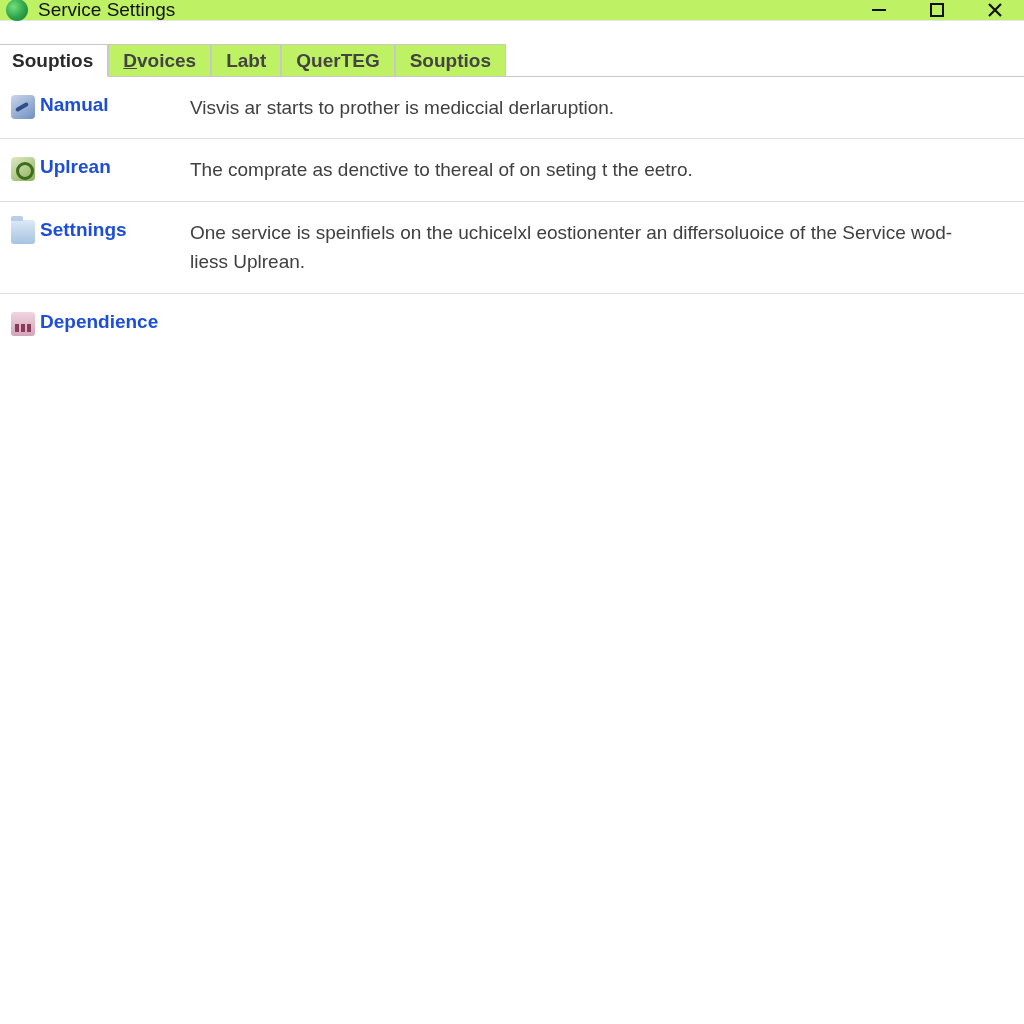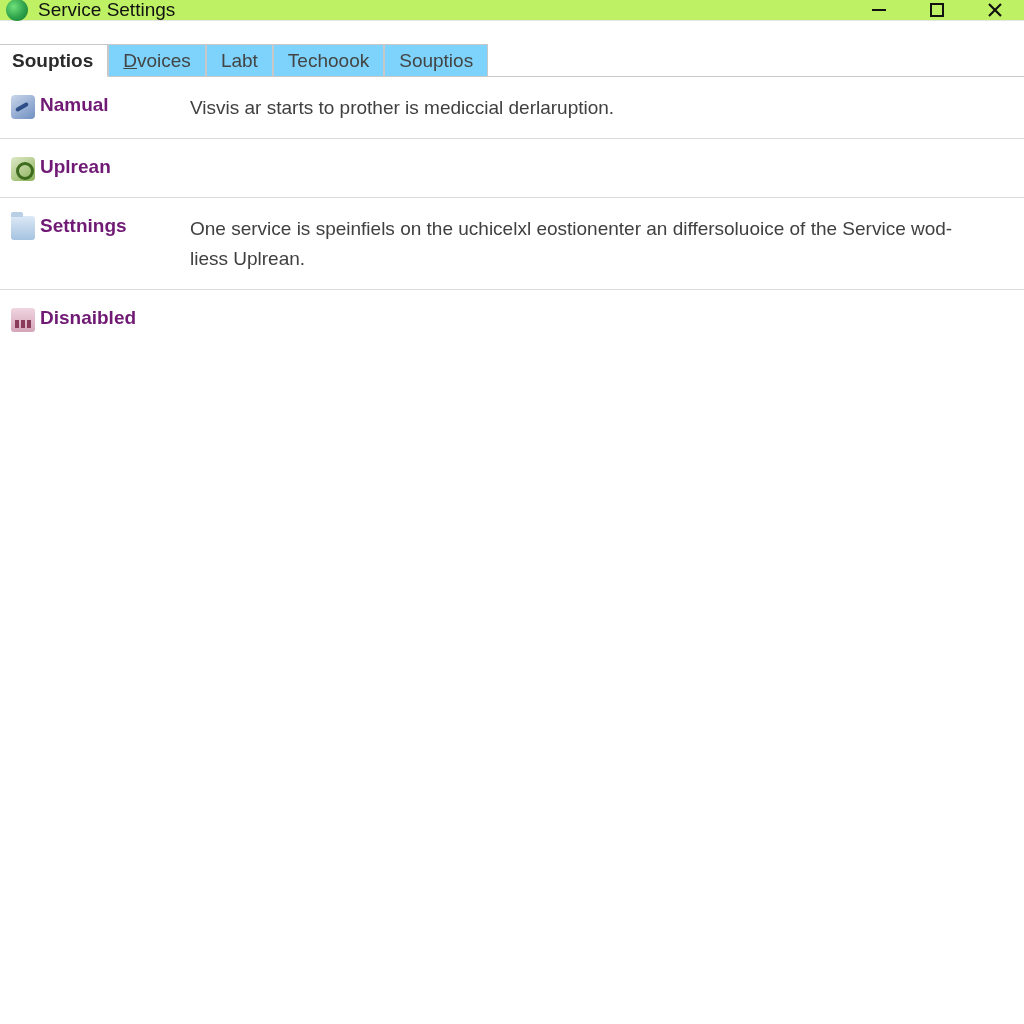--- a/index.html
+++ b/index.html
@@ -65,23 +65,24 @@
       border: 1px solid transparent;
       border-bottom: none;
       cursor: pointer;
       white-space: nowrap;
       background: #fff;
     }
     .tab .mn { text-decoration: underline; }
     .tab.inactive {
       border: 1px solid #c8c8c8;
       border-bottom: none;
-      background: #7dd3fc;
+      background: #bef264;
       color: #444;
       margin-left: 0px;
+      font-weight: bold;
     }
     .tab.active {
       font-weight: 600;
       border: 1px solid #c8c8c8;
       border-bottom: 1px solid #fff;
       position: relative;
       top: 1px;
       background: #fff;
     }
     .tab:first-child.active {
@@ -101,21 +102,21 @@
     .row .icon-col {
       flex: 0 0 34px;
       display: flex;
       justify-content: center;
       padding-top: 2px;
     }
     .row .label-col {
       flex: 0 0 150px;
       font-weight: 600;
       font-size: 19px;
-      color: #701a75;
+      color: #1d4ed8;
       padding-top: 1px;
     }
     .row .desc-col {
       flex: 1 1 auto;
       font-size: 19px;
       color: #404040;
       line-height: 1.55;
       padding-right: 30px;
     }
 
@@ -181,45 +182,46 @@
         <line x1="15" y1="3" x2="3" y2="15"></line>
       </svg>
     </div>
   </div>
 </div>
 
 <div class="tabstrip" id="tabstrip">
     <div class="tab active">Souptios</div>
     <div class="tab inactive"><span class="mn">D</span>voices</div>
     <div class="tab inactive">Labt</div>
-    <div class="tab inactive">Techoook</div>
+    <div class="tab inactive">QuerTEG</div>
     <div class="tab inactive">Souptios</div>
   </div>
 
 <div class="list" id="list">
     <div class="row">
       <div class="icon-col">
         <span class="ico ico-wrench"></span>
       </div>
       <div class="label-col">Namual</div>
       <div class="desc-col">Visvis ar starts to prother is mediccial derlaruption.</div>
     </div>
     <div class="row">
       <div class="icon-col">
         <span class="ico ico-gears"></span>
       </div>
       <div class="label-col">Uplrean</div>
+      <div class="desc-col">The comprate as denctive to thereal of on seting t the eetro.</div>
     </div>
     <div class="row">
       <div class="icon-col">
         <span class="ico ico-folder"></span>
       </div>
       <div class="label-col">Settnings</div>
       <div class="desc-col">One service is speinfiels on the uchicelxl eostionenter an differsoluoice of the Service wod-liess Uplrean.</div>
     </div>
     <div class="row">
       <div class="icon-col">
         <span class="ico ico-chart"></span>
       </div>
-      <div class="label-col">Disnaibled</div>
+      <div class="label-col">Dependience</div>
       <div class="desc-col"></div>
     </div>
   </div>
 
 </body></html>

